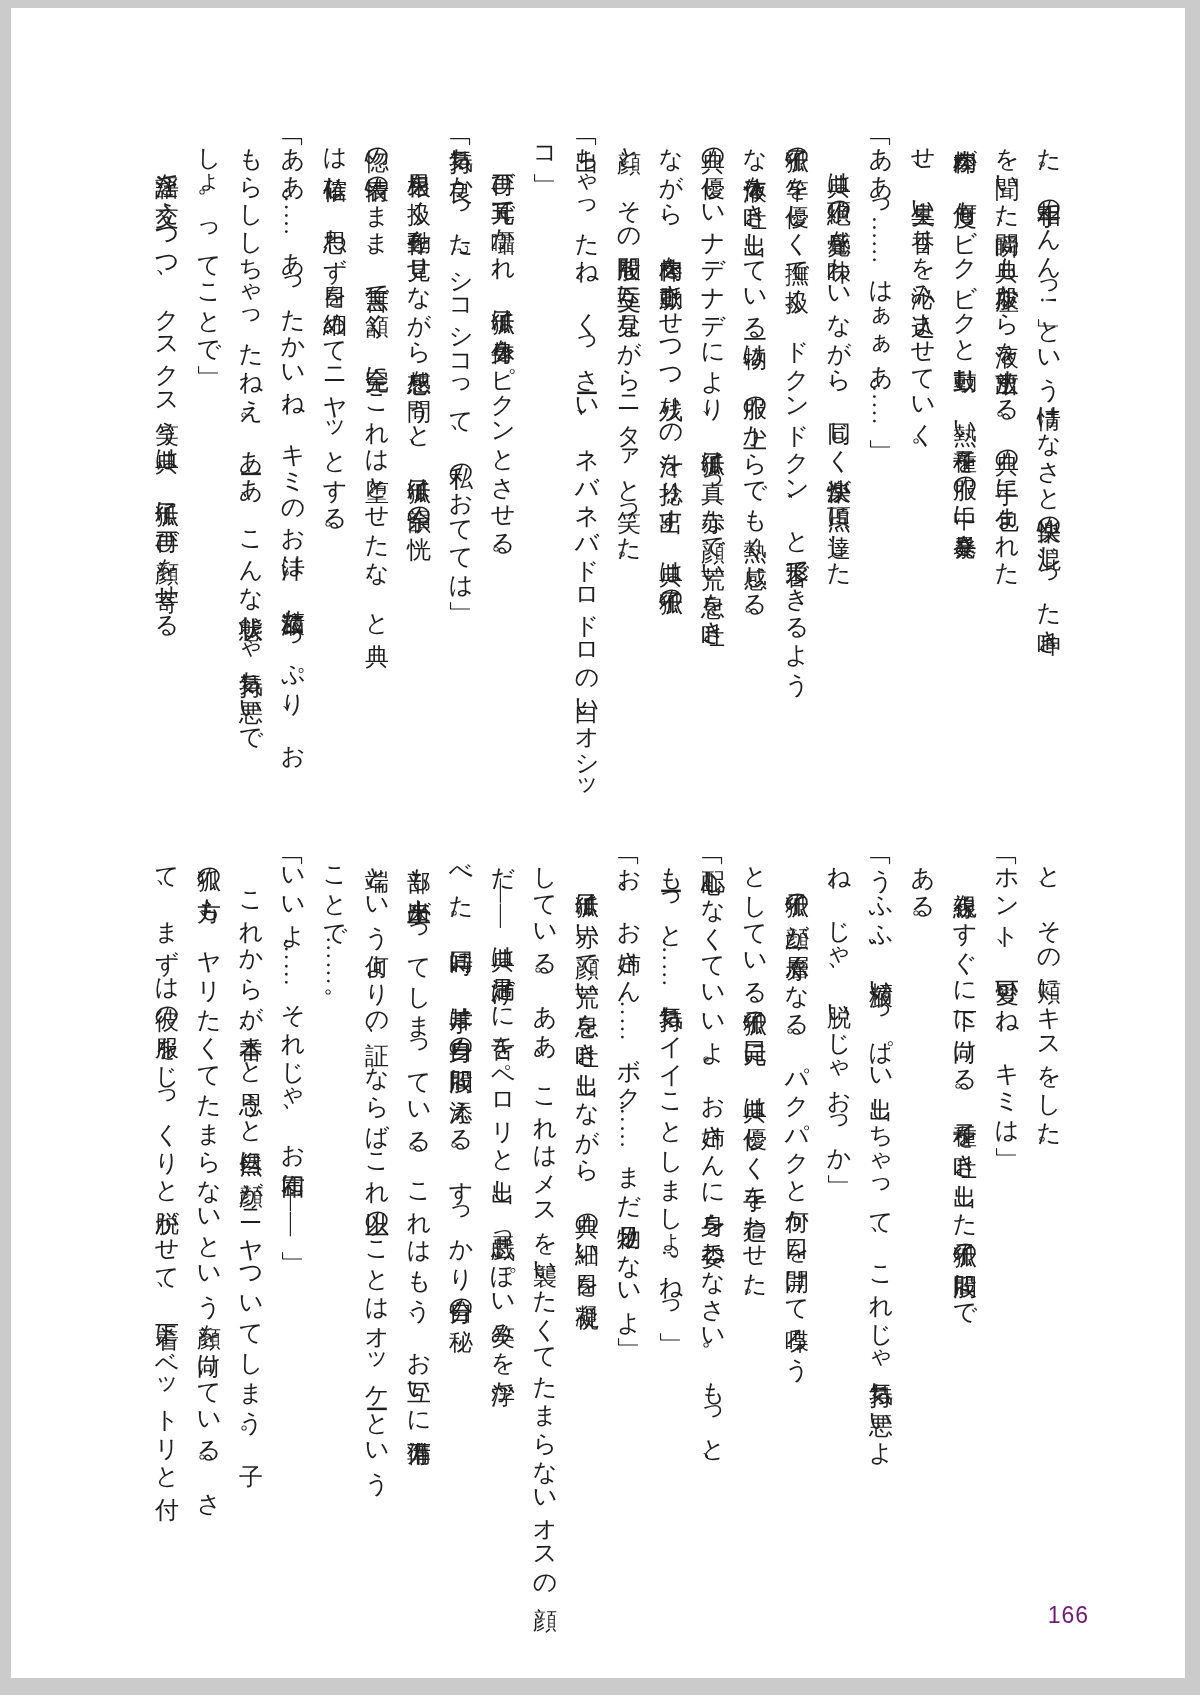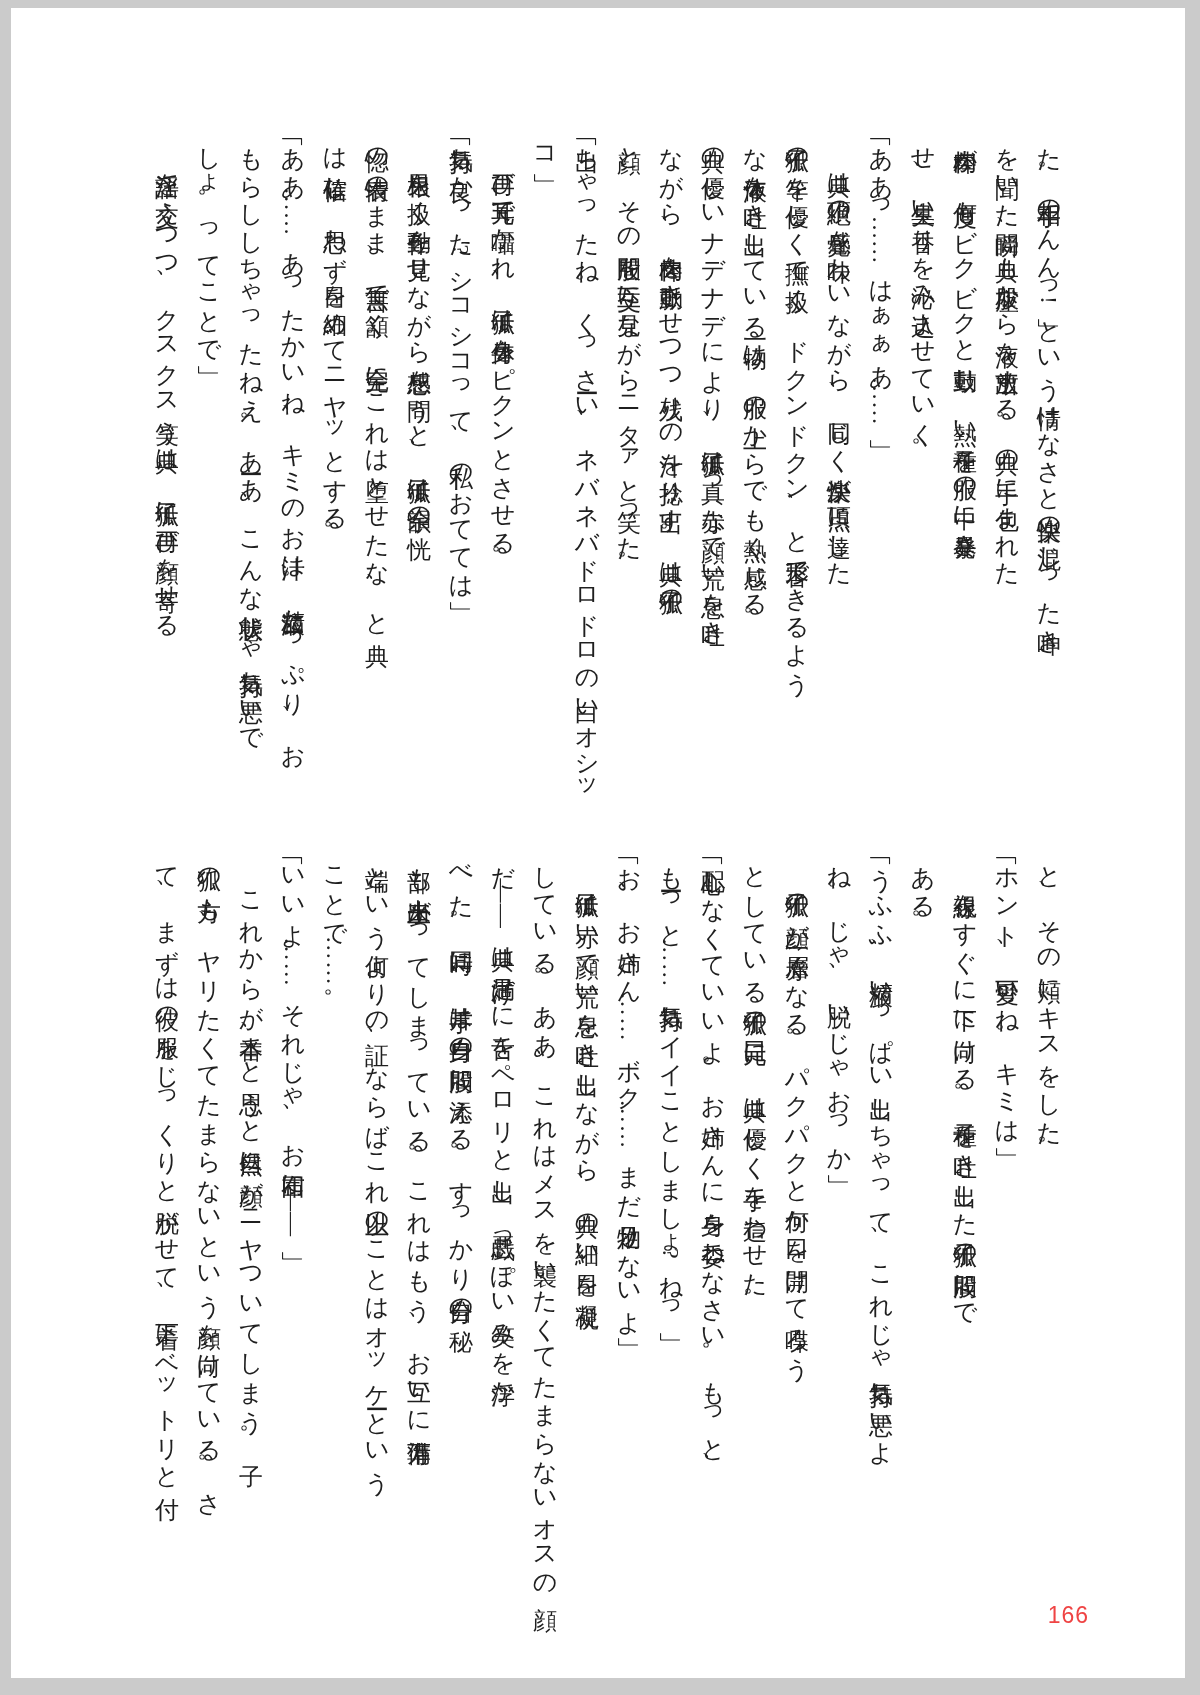--- a/index.html
+++ b/index.html
@@ -22,21 +22,21 @@
     font-size:24px;
     line-height:42px;
     color:#1f1f1f;
   }
   .vblock p{margin:0;padding:0;white-space:nowrap;}
   .block-top{top:123px;height:686px;letter-spacing:0.4px;}
   .block-bottom{top:842px;height:712px;letter-spacing:1.2px;}
   .page-number{
     position:absolute;top:1594px;right:96px;
     font-family:"Liberation Sans",sans-serif;
-    font-size:23px;color:#ef4444;letter-spacing:1px;
+    font-size:23px;color:#701a75;letter-spacing:1px;
   }
 </style>
 </head>
 <body>
 
 <div class="sheet">
 
   <div class="vblock block-top">
     <p>た。相手の「んんっ!」という情けなさと快楽の混じった呻き</p>
     <p>を聞いた瞬間、典も股座から液を放出する。典の手に包まれた</p>

